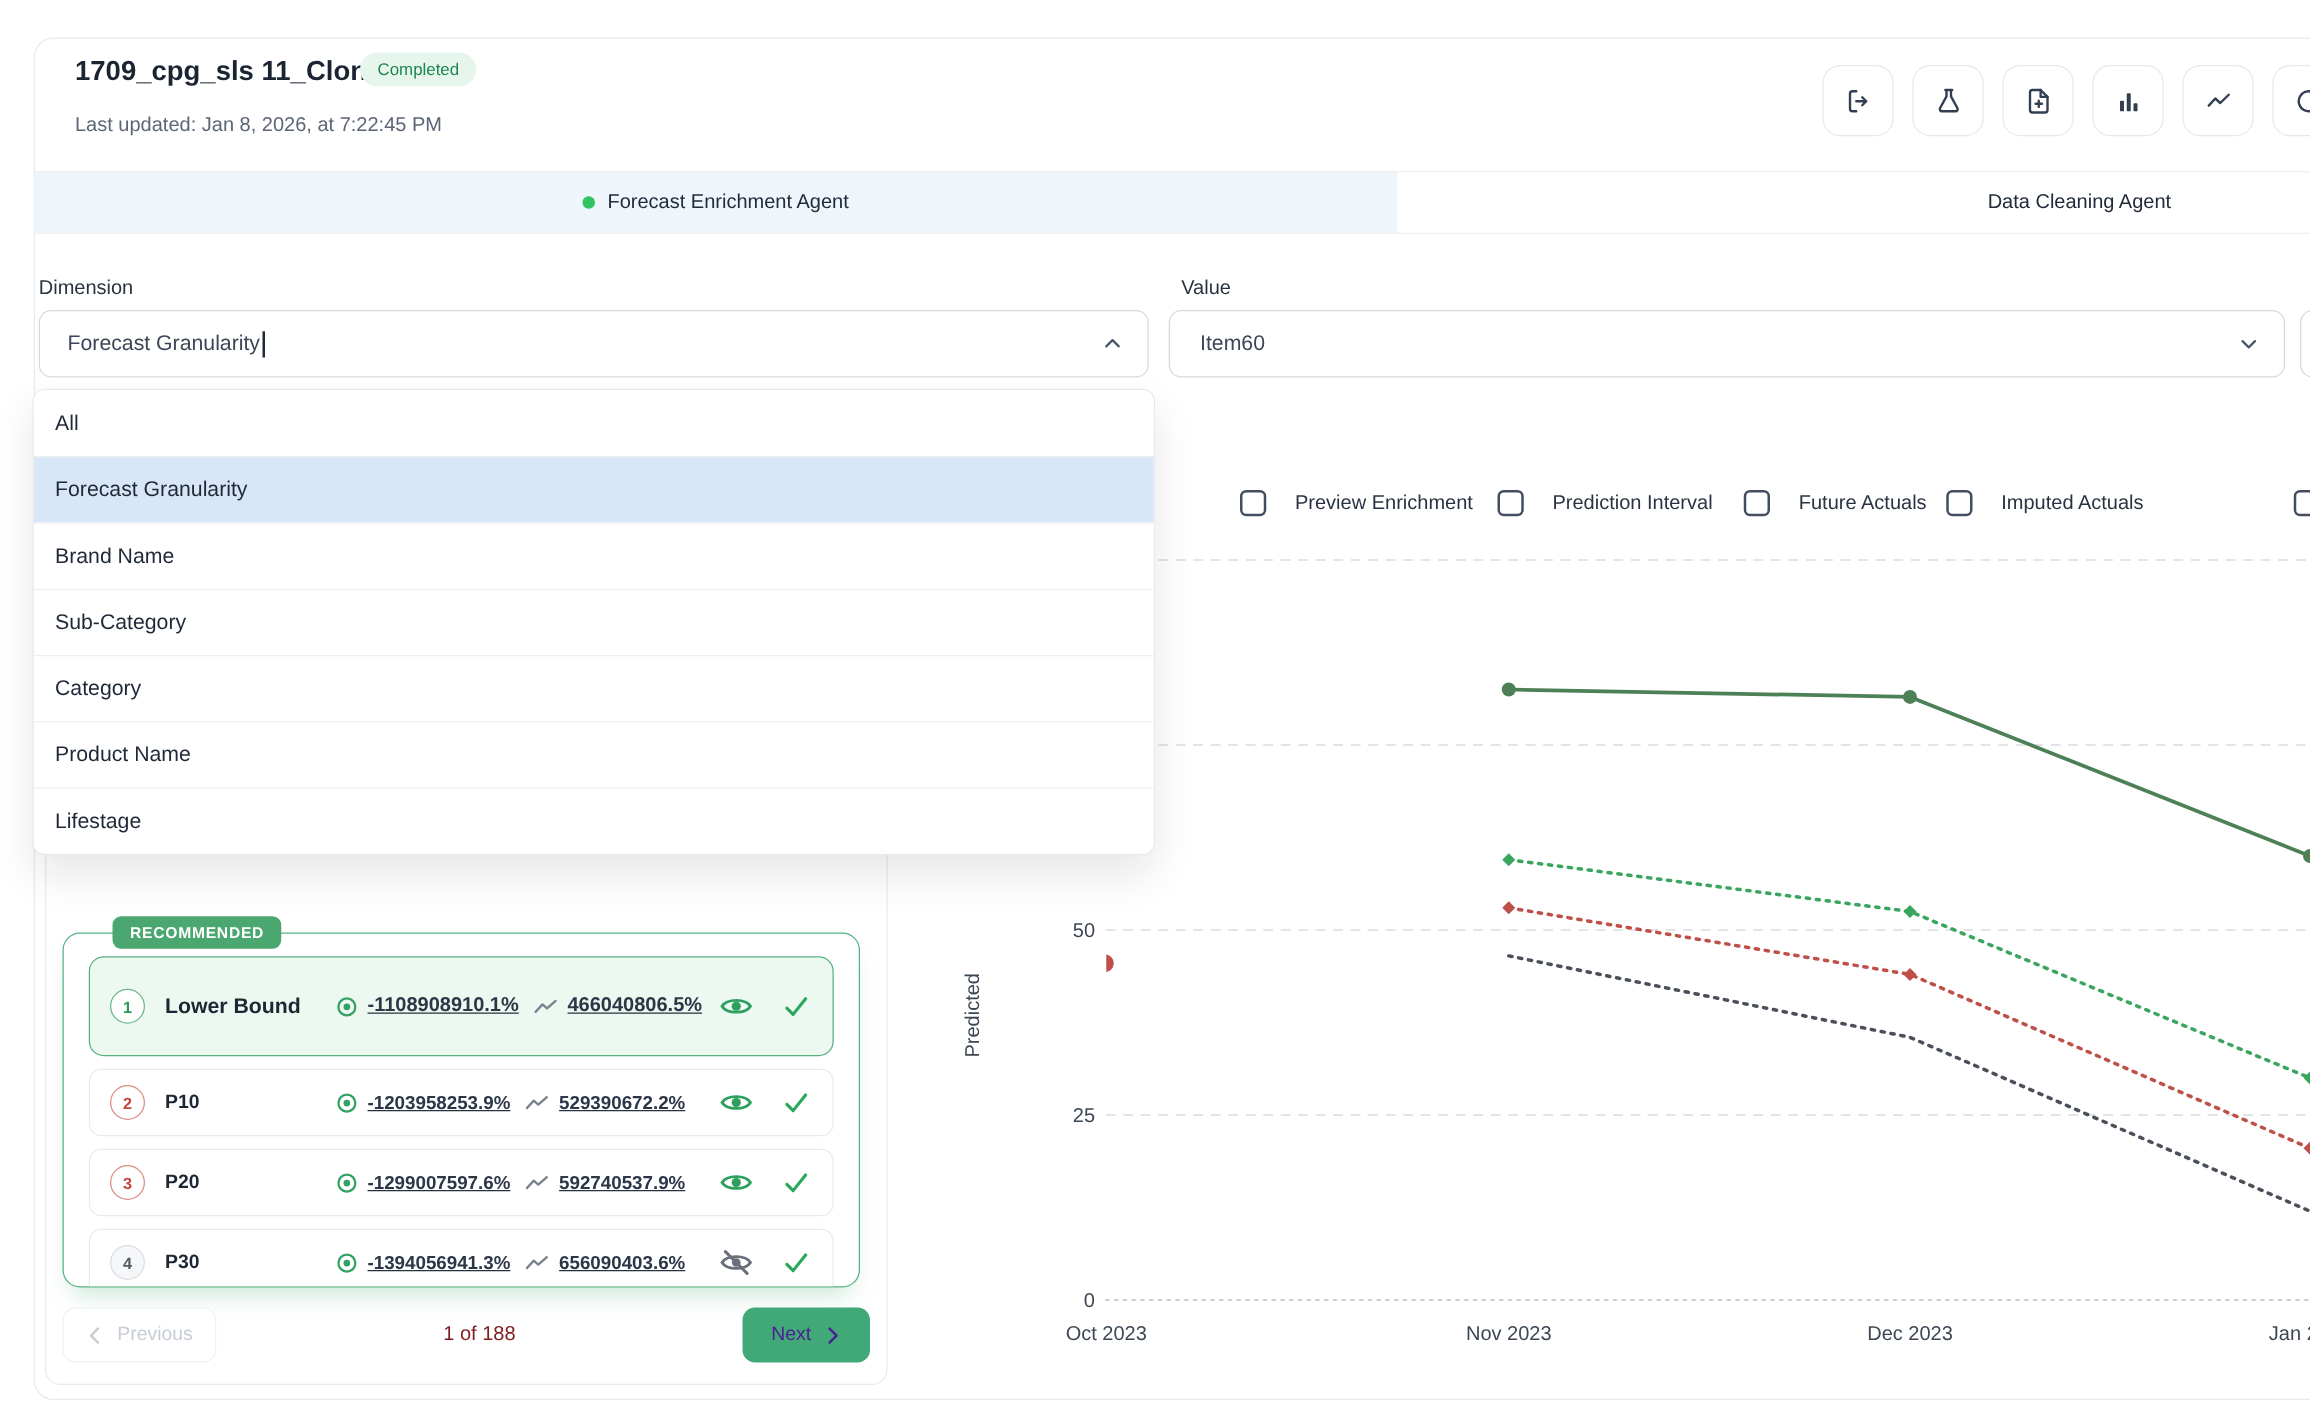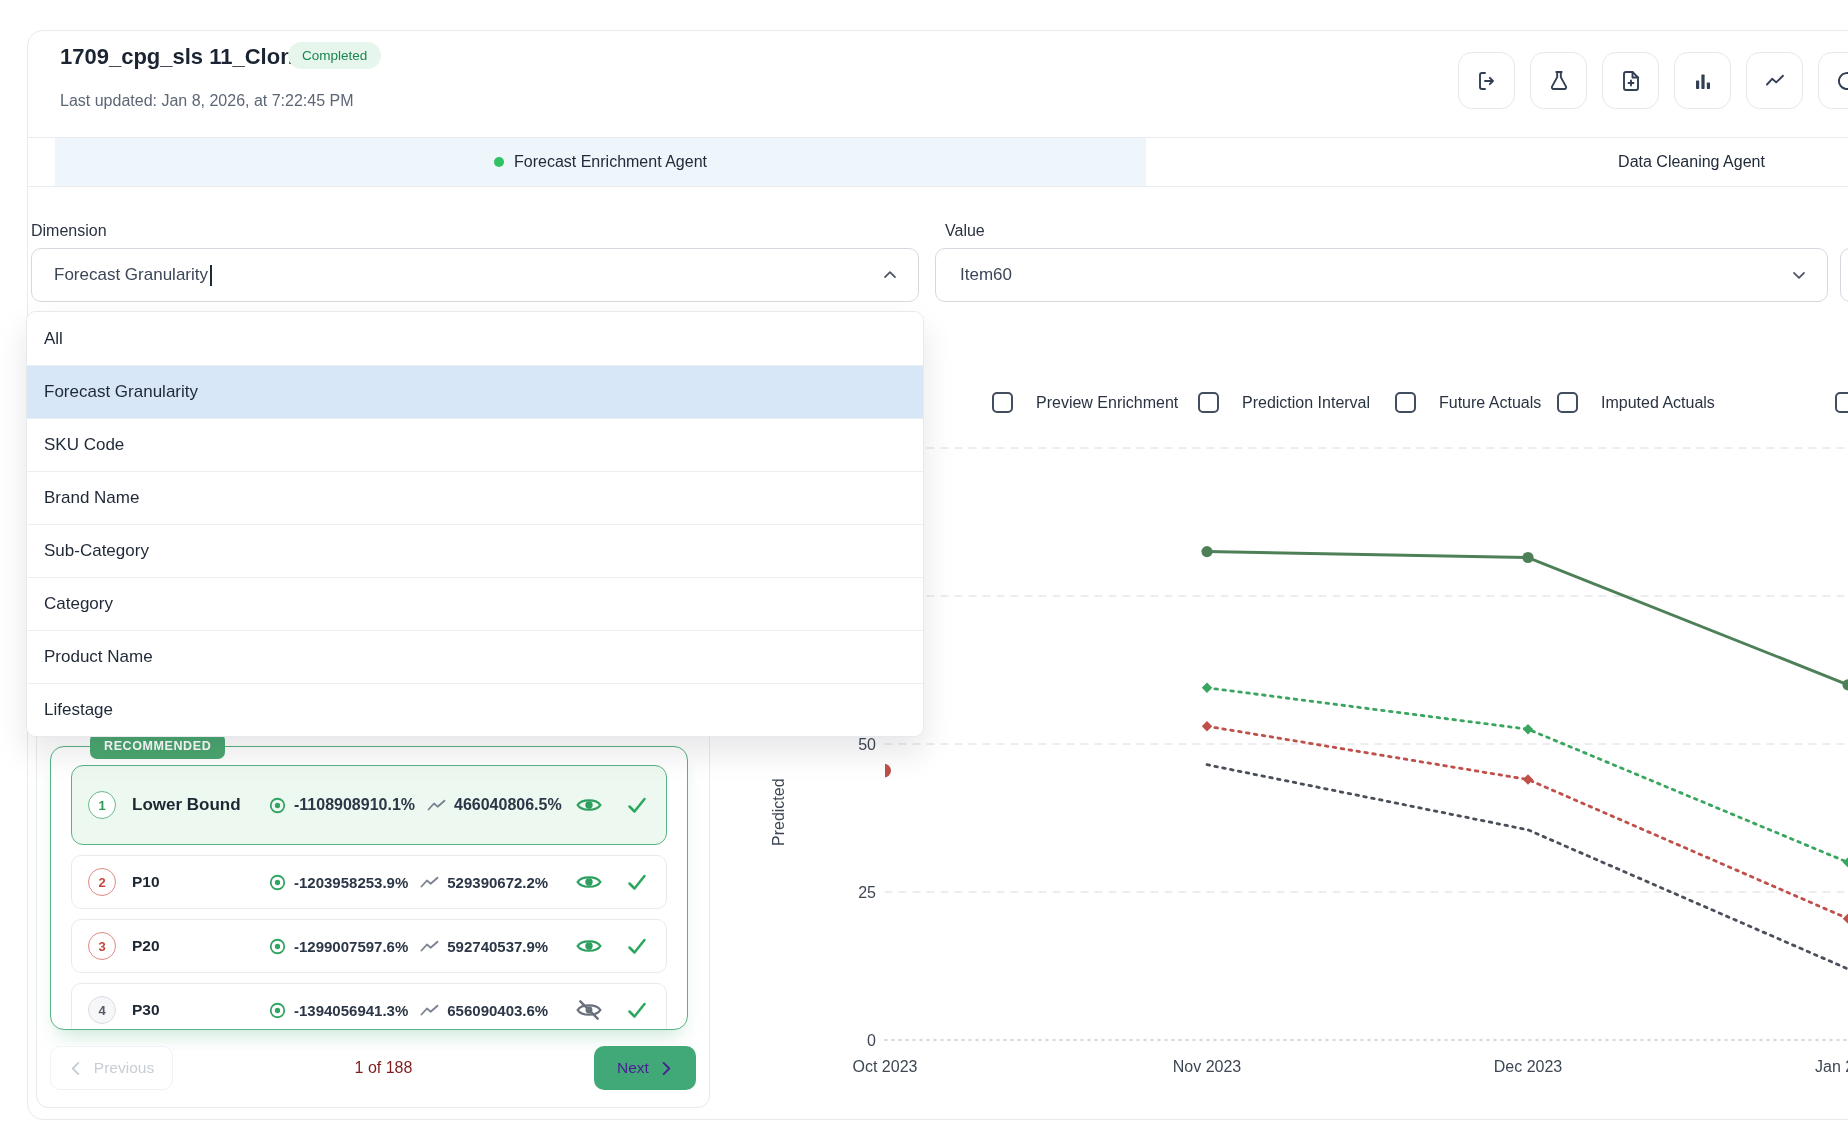--- a/index.html
+++ b/index.html
@@ -16,21 +16,21 @@
   .last-updated{position:absolute;left:60px;top:92px;font-size:16px;color:#5c6675;}
   .toolbar{position:absolute;left:1458px;top:52px;display:flex;gap:15px;}
   .icon-btn{width:57px;height:57px;border:1px solid #e6e8ec;border-radius:14px;background:#fff;
             display:flex;align-items:center;justify-content:center;color:#323e52;flex:0 0 auto;}
   .icon-btn svg{width:24px;height:24px;}
   
   .tab-bar{position:absolute;left:27px;top:137px;width:2182px;height:50px;display:flex;
            border-top:1px solid #e9ebee;border-bottom:1px solid #e9ebee;}
   .tab{flex:0 0 1091px;display:flex;align-items:center;justify-content:center;gap:10px;
        font-size:16px;color:#212b3a;background:#fff;}
-  .tab.active{background:var(--tab-active-bg,#eef5fb);margin-left:28px;}
+  .tab.active{background:var(--tab-active-bg,#eef5fb);}
   .tab-dot{width:10px;height:10px;border-radius:50%;background:var(--tab-dot-green,#31c263);}
   
   .field-label{position:absolute;font-size:16px;color:#2a3342;}
   .lbl-dimension{left:31px;top:222px;}
   .lbl-value{left:945px;top:222px;}
   .combo{position:absolute;top:248px;height:54px;border:1px solid #d5d9df;border-radius:10px;
          background:#fff;display:flex;align-items:center;font-size:17px;color:#3c4657;z-index:6;}
   .combo .chev{margin-left:auto;margin-right:18px;color:#4b5563;display:flex;}
   .combo .chev svg{width:20px;height:20px;}
   .dimension-combo{left:31px;width:888px;padding-left:22px;}
@@ -64,21 +64,21 @@
   .model-row{height:54px;border:1px solid #e8eaec;border-radius:10px;background:#fff;
              display:flex;align-items:center;padding:0 16px;margin-bottom:10px;}
   .model-row.rec{height:80px;background:var(--recommended-row-bg,#edf8f1);
                  border:1.5px solid var(--recommended-border,#55b381);border-radius:12px;}
   .rank{width:28px;height:28px;border-radius:50%;border:1.5px solid #dadde2;display:flex;flex:0 0 auto;
         align-items:center;justify-content:center;font-size:13px;font-weight:bold;color:#525b66;background:#f6f7f8;}
   .rank.green{border-color:#6ab98c;color:var(--rank-green,#2f9959);background:#fff;}
   .rank.red{border-color:#dc8b82;color:var(--rank-red,#c2483d);background:#fff;}
   .mname{margin-left:16px;width:136px;font-size:15.5px;font-weight:bold;color:#1c2733;}
   .model-row.rec .mname{font-size:17px;}
-  .metrics{display:flex;align-items:center;gap:7px;flex:1;}
+  .metrics{display:flex;align-items:center;gap:7px;flex:1;text-decoration:underline;}
   .metrics b{font-size:15px;color:#2b3647;white-space:nowrap;}
   .model-row.rec .metrics b{font-size:16px;}
   .eye-btn,.check-ic{display:flex;align-items:center;justify-content:center;}
   .eye-btn{width:30px;margin-left:8px;}
   .check-ic{width:26px;margin-left:20px;}
   
   .pagination{position:absolute;left:36px;top:1046px;width:674px;padding:0 14px;display:flex;
               align-items:center;justify-content:space-between;z-index:2;}
   .prev-btn{width:123px;height:44px;border:1px solid #f1f2f5;border-radius:10px;background:#fff;
             color:var(--disabled-text,#c7cdd5);font-size:15.5px;display:flex;align-items:center;justify-content:center;gap:10px;}
@@ -376,20 +376,19 @@
       <span>Next</span>
       <svg viewBox="0 0 16 16" fill="none" stroke="currentColor" stroke-width="2" stroke-linecap="round" stroke-linejoin="round">
           <path d="m6 2 6 6-6 6"></path>
         </svg>
     </button>
   </div>
 
   <div class="dropdown">
       <div class="dd-item">All</div>
       <div class="dd-item active">Forecast Granularity</div>
-      <div class="dd-item">SKU Code</div>
       <div class="dd-item">Brand Name</div>
       <div class="dd-item">Sub-Category</div>
       <div class="dd-item">Category</div>
       <div class="dd-item">Product Name</div>
       <div class="dd-item">Lifestage</div>
     </div>
 </div>
 
 </body></html>

